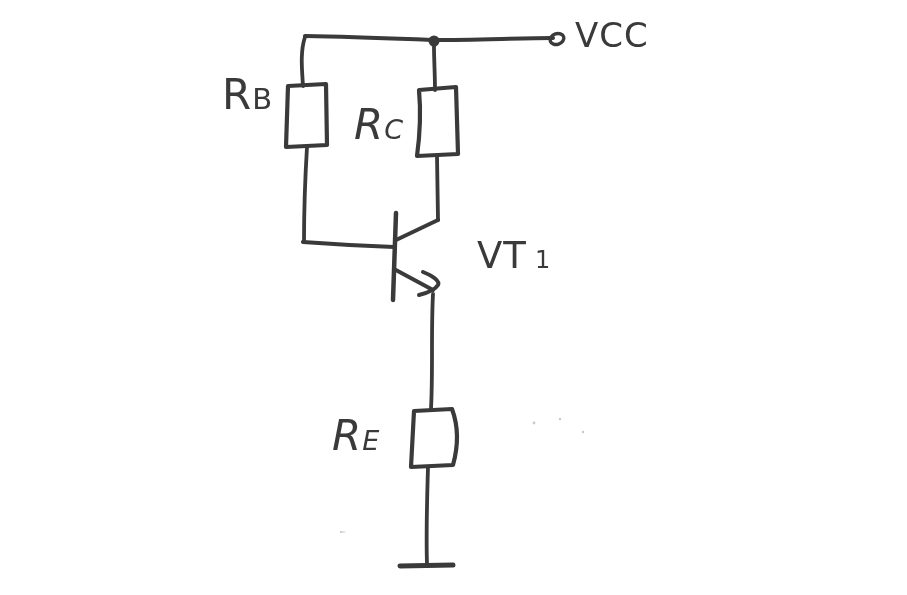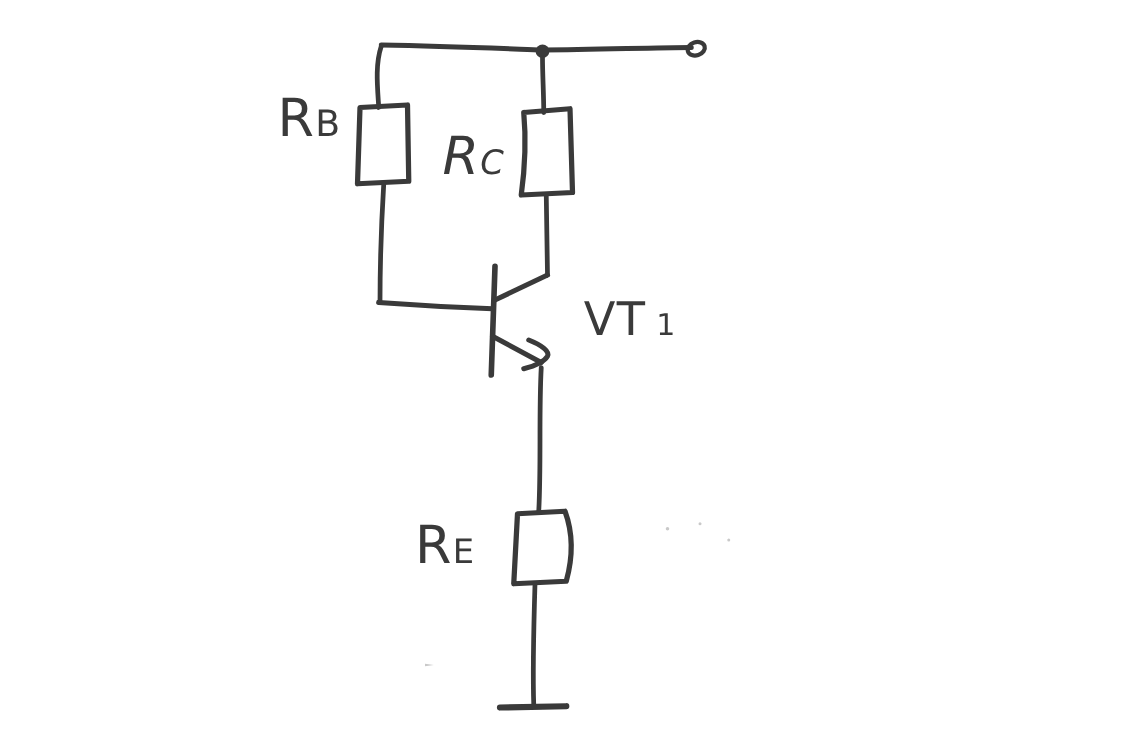--- a/index.html
+++ b/index.html
@@ -14,23 +14,23 @@
   .fillink { fill:var(--ink); stroke:none; }
   .speck { fill:#c9c9c9; stroke:none; }
   .label { position:absolute; color:var(--ink); line-height:1; white-space:nowrap; }
   .lab-main { letter-spacing:1px; }
   .lab-sub  { vertical-align:baseline; }
   .vcc  { left:575px; top:18px;  font-size:34px; letter-spacing:2px; }
   .rb   { left:222px; top:74px;  font-size:42px; }
   .rb .lab-sub { font-size:29px; }
   .rc   { left:354px; top:104px; font-size:42px;font-style:italic; }
   .rc .lab-sub { font-size:27px; }
-  .re   { left:332px; top:415px; font-size:42px; }
+  .re   { left:332px; top:415px; font-size:42px;font-style:italic; }
   .re .lab-sub { font-size:27px; }
-  .vt1  { left:467px; top:237px; font-size:37px; }
+  .vt1  { left:477px; top:237px; font-size:37px; }
   .vt1 .lab-sub { font-size:24px; margin-left:8px; }
 </style>
 </head>
 <body>
 
 <div class="canvas">
 
   <svg class="schematic" width="907" height="595" viewBox="0 0 907 595">
 
     <g>
@@ -61,20 +61,23 @@
     <path class="stroke" stroke-width="5" d="M400,566 L453,565"></path>
 
     <g>
       <circle class="speck" cx="534" cy="423" r="1.4"></circle>
       <circle class="speck" cx="560" cy="419" r="1.2"></circle>
       <circle class="speck" cx="583" cy="432" r="1.2"></circle>
       <path class="speck" d="M340,531 l7,1 l-7,1 Z"></path>
     </g>
   </svg>
 
+  <div class="label vcc">
+    <span class="lab-main">VCC</span>
+  </div>
 
   <div class="label rb">
     <span class="lab-main">R</span><span class="lab-sub">B</span>
   </div>
 
   <div class="label rc">
     <span class="lab-main">R</span><span class="lab-sub">C</span>
   </div>
 
   <div class="label vt1">

